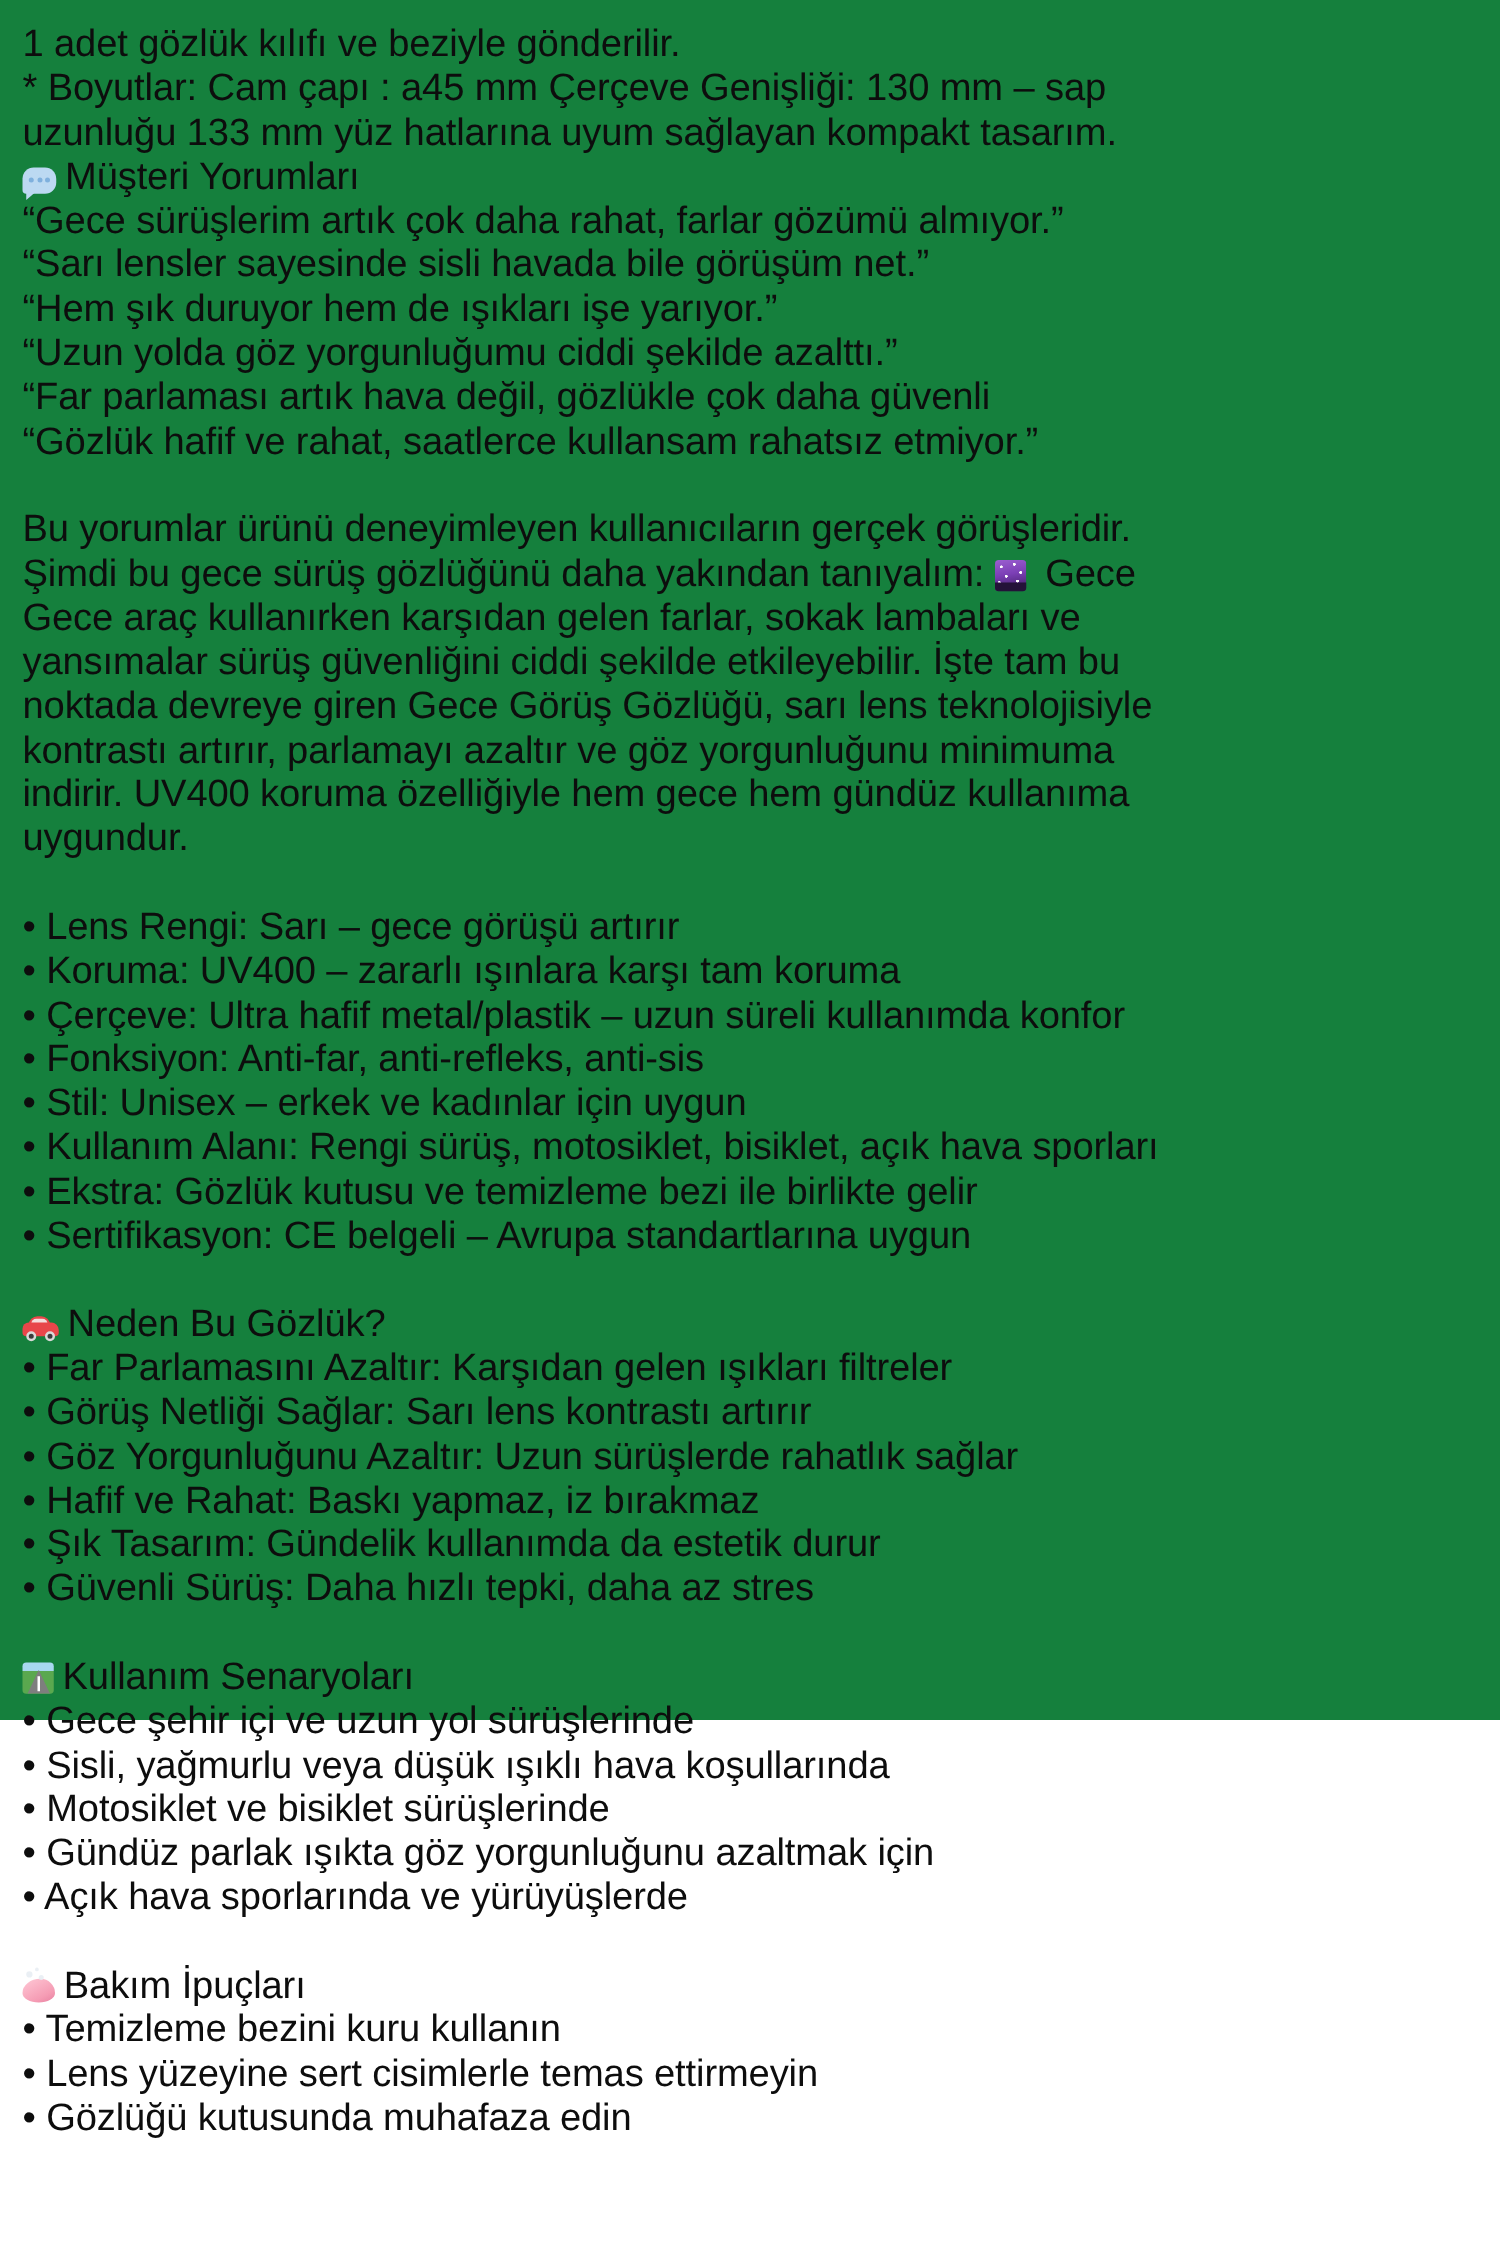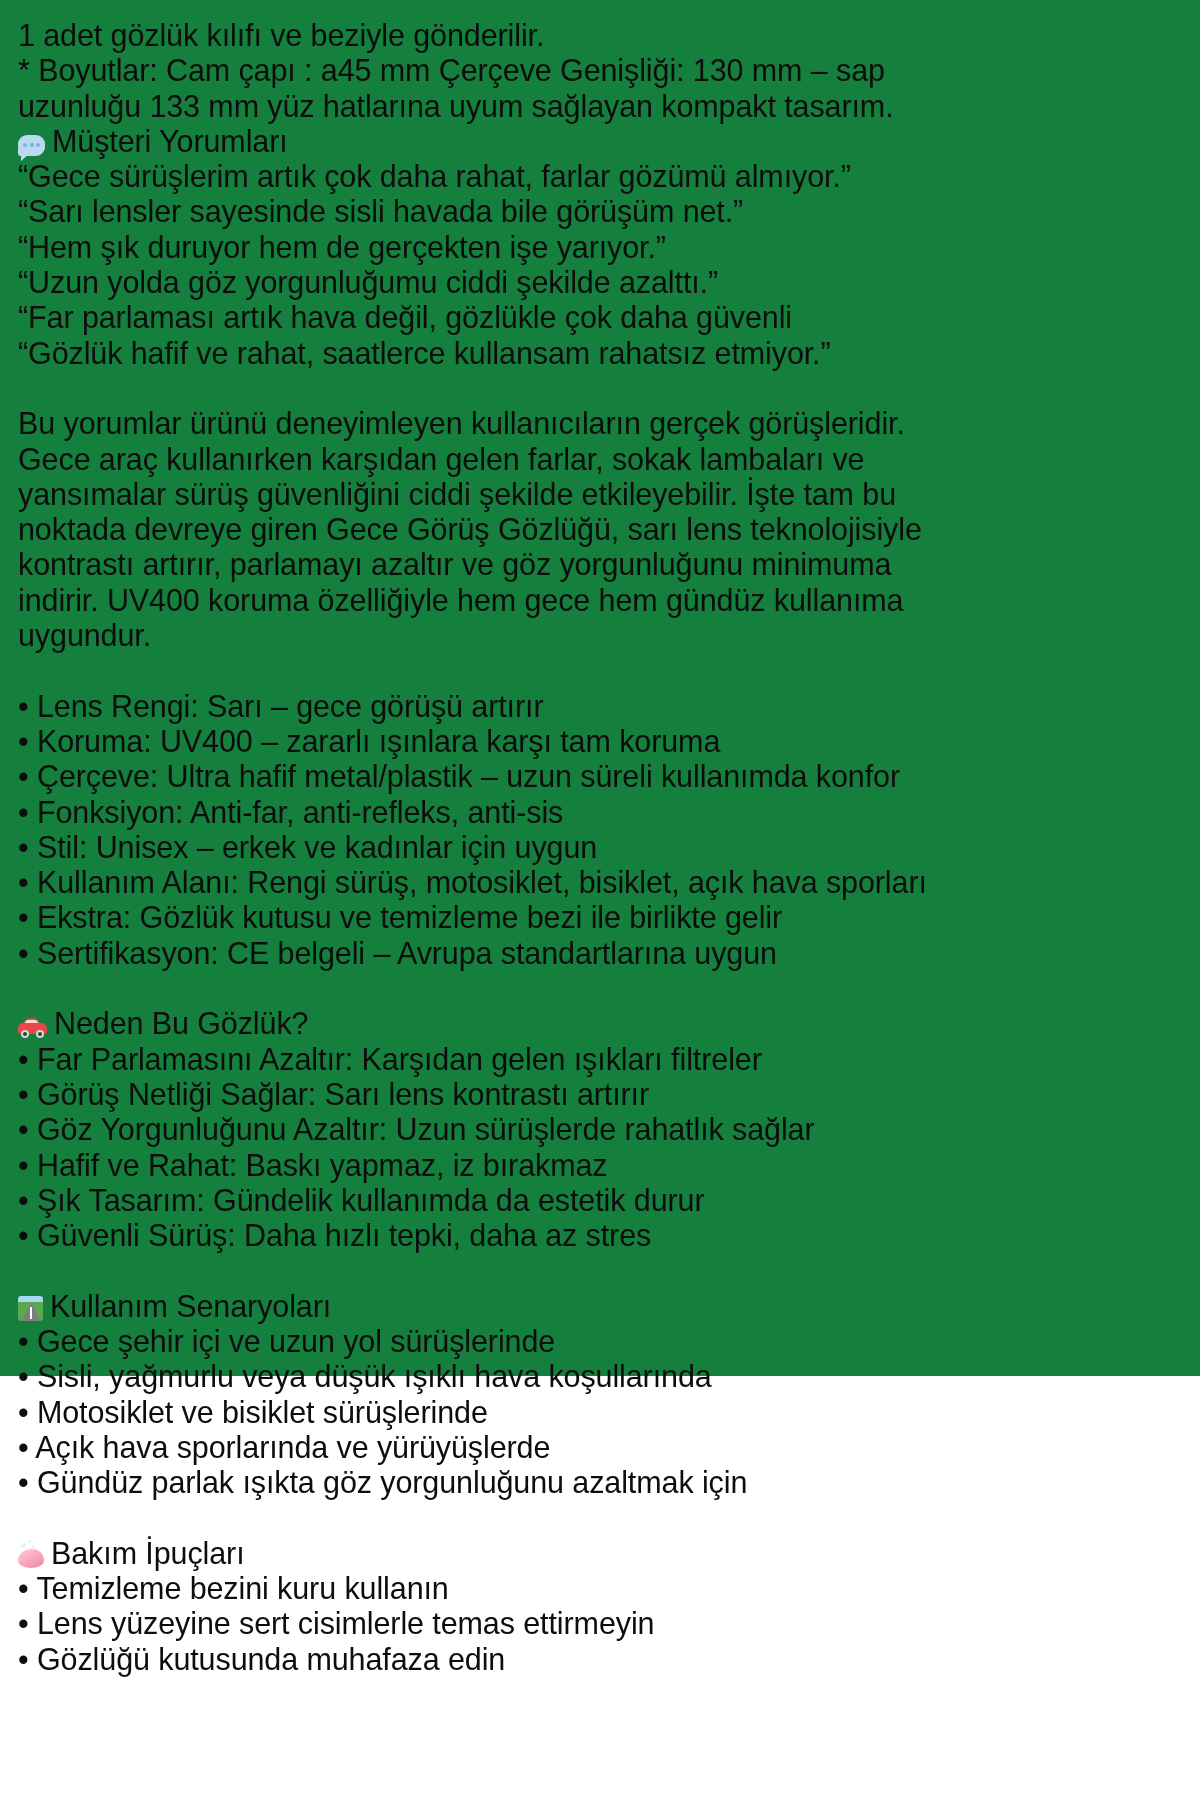--- a/index.html
+++ b/index.html
@@ -199,30 +199,31 @@
     <div>
       <div class="line">1 adet gözlük kılıfı ve beziyle gönderilir.</div>
       <div class="line">* Boyutlar: Cam çapı : a45 mm Çerçeve Genişliği: 130 mm – sap</div>
       <div class="line">uzunluğu 133 mm yüz hatlarına uyum sağlayan kompakt tasarım.</div>
     </div>
 
     <div>
       <div class="line"><span class="e-badge e-speech"><span class="dots"><i></i><i></i><i></i></span></span><span>Müşteri Yorumları</span></div>
       <div class="line">“Gece sürüşlerim artık çok daha rahat, farlar gözümü almıyor.”</div>
       <div class="line">“Sarı lensler sayesinde sisli havada bile görüşüm net.”</div>
-      <div class="line">“Hem şık duruyor hem de gerçekten işe yarıyor.”</div>
+      <div class="line">“Hem şık duruyor hem de ışıkları işe yarıyor.”</div>
       <div class="line">“Uzun yolda göz yorgunluğumu ciddi şekilde azalttı.”</div>
       <div class="line">“Far parlaması artık hava değil, gözlükle çok daha güvenli</div>
       <div class="line">“Gözlük hafif ve rahat, saatlerce kullansam rahatsız etmiyor.”</div>
     </div>
 
     <div class="line blank"></div>
 
     <div>
       <div class="line">Bu yorumlar ürünü deneyimleyen kullanıcıların gerçek görüşleridir.</div>
+      <div class="line"><span>Şimdi bu gece sürüş gözlüğünü daha yakından tanıyalım: </span><span class="e-badge e-night"></span><span> Gece</span></div>
       <div class="line">Gece araç kullanırken karşıdan gelen farlar, sokak lambaları ve</div>
       <div class="line">yansımalar sürüş güvenliğini ciddi şekilde etkileyebilir. İşte tam bu</div>
       <div class="line">noktada devreye giren Gece Görüş Gözlüğü, sarı lens teknolojisiyle</div>
       <div class="line">kontrastı artırır, parlamayı azaltır ve göz yorgunluğunu minimuma</div>
       <div class="line">indirir. UV400 koruma özelliğiyle hem gece hem gündüz kullanıma</div>
       <div class="line">uygundur.</div>
     </div>
 
     <div class="line blank"></div>
 
@@ -249,22 +250,22 @@
       <div class="line">• Güvenli Sürüş: Daha hızlı tepki, daha az stres</div>
     </div>
 
     <div class="line blank"></div>
 
     <div>
       <div class="line"><span class="e-badge e-road"><span class="asphalt"></span><span class="stripe"></span></span><span>Kullanım Senaryoları</span></div>
       <div class="line">• Gece şehir içi ve uzun yol sürüşlerinde</div>
       <div class="line">• Sisli, yağmurlu veya düşük ışıklı hava koşullarında</div>
       <div class="line">• Motosiklet ve bisiklet sürüşlerinde</div>
+      <div class="line">• Gündüz parlak ışıkta göz yorgunluğunu azaltmak için</div>
       <div class="line">• Açık hava sporlarında ve yürüyüşlerde</div>
-      <div class="line">• Gündüz parlak ışıkta göz yorgunluğunu azaltmak için</div>
     </div>
 
     <div class="line blank"></div>
 
     <div>
       <div class="line"><span class="e-badge e-soap"><span class="bub b1"></span><span class="bub b2"></span><span class="bub b3"></span></span><span>Bakım İpuçları</span></div>
       <div class="line">• Temizleme bezini kuru kullanın</div>
       <div class="line">• Lens yüzeyine sert cisimlerle temas ettirmeyin</div>
       <div class="line">• Gözlüğü kutusunda muhafaza edin</div>
 

